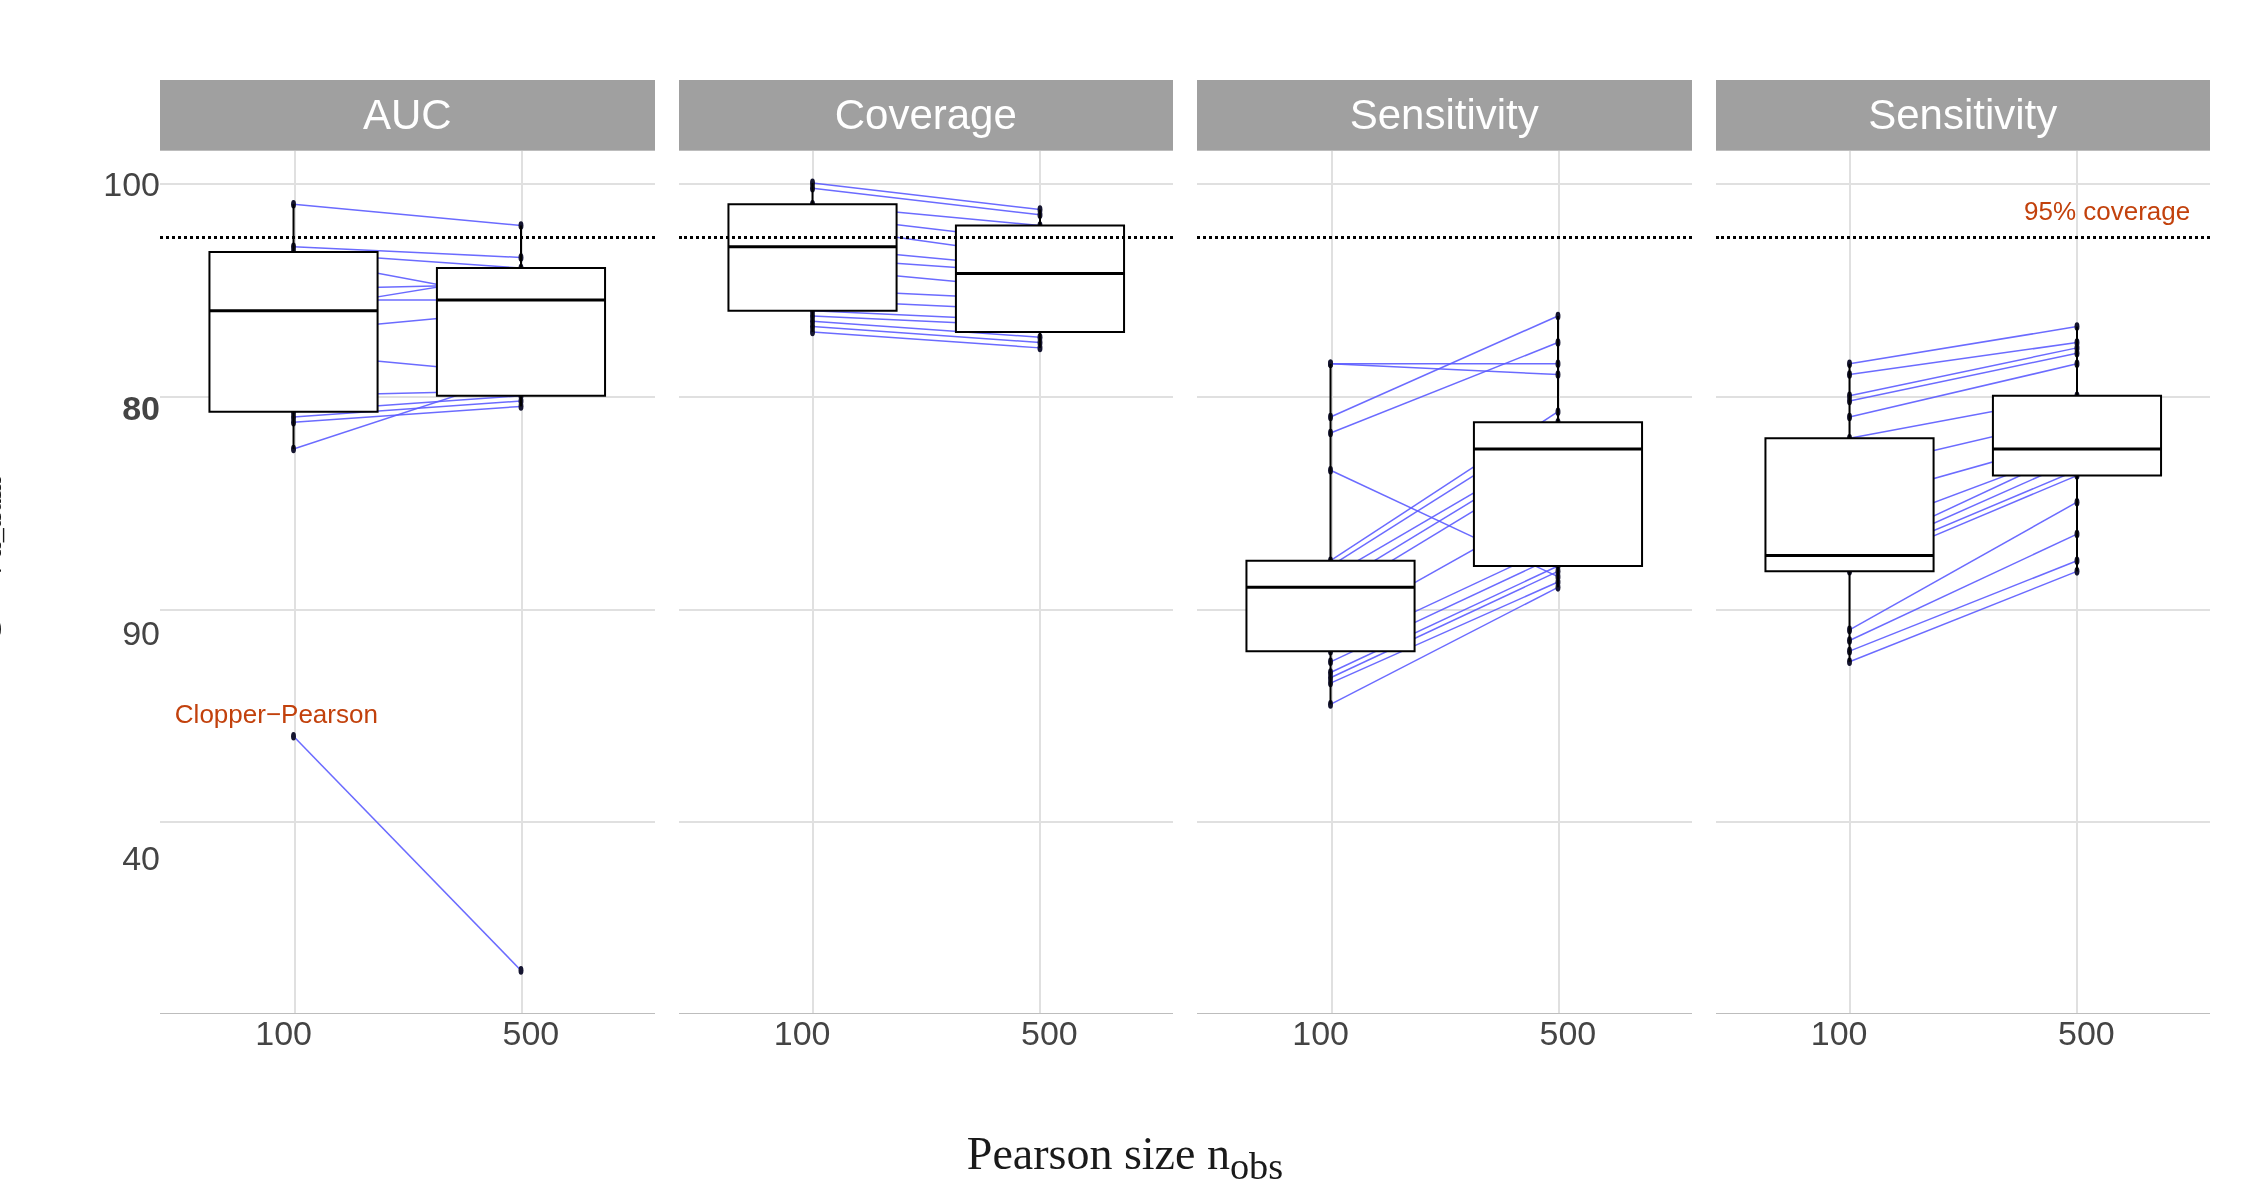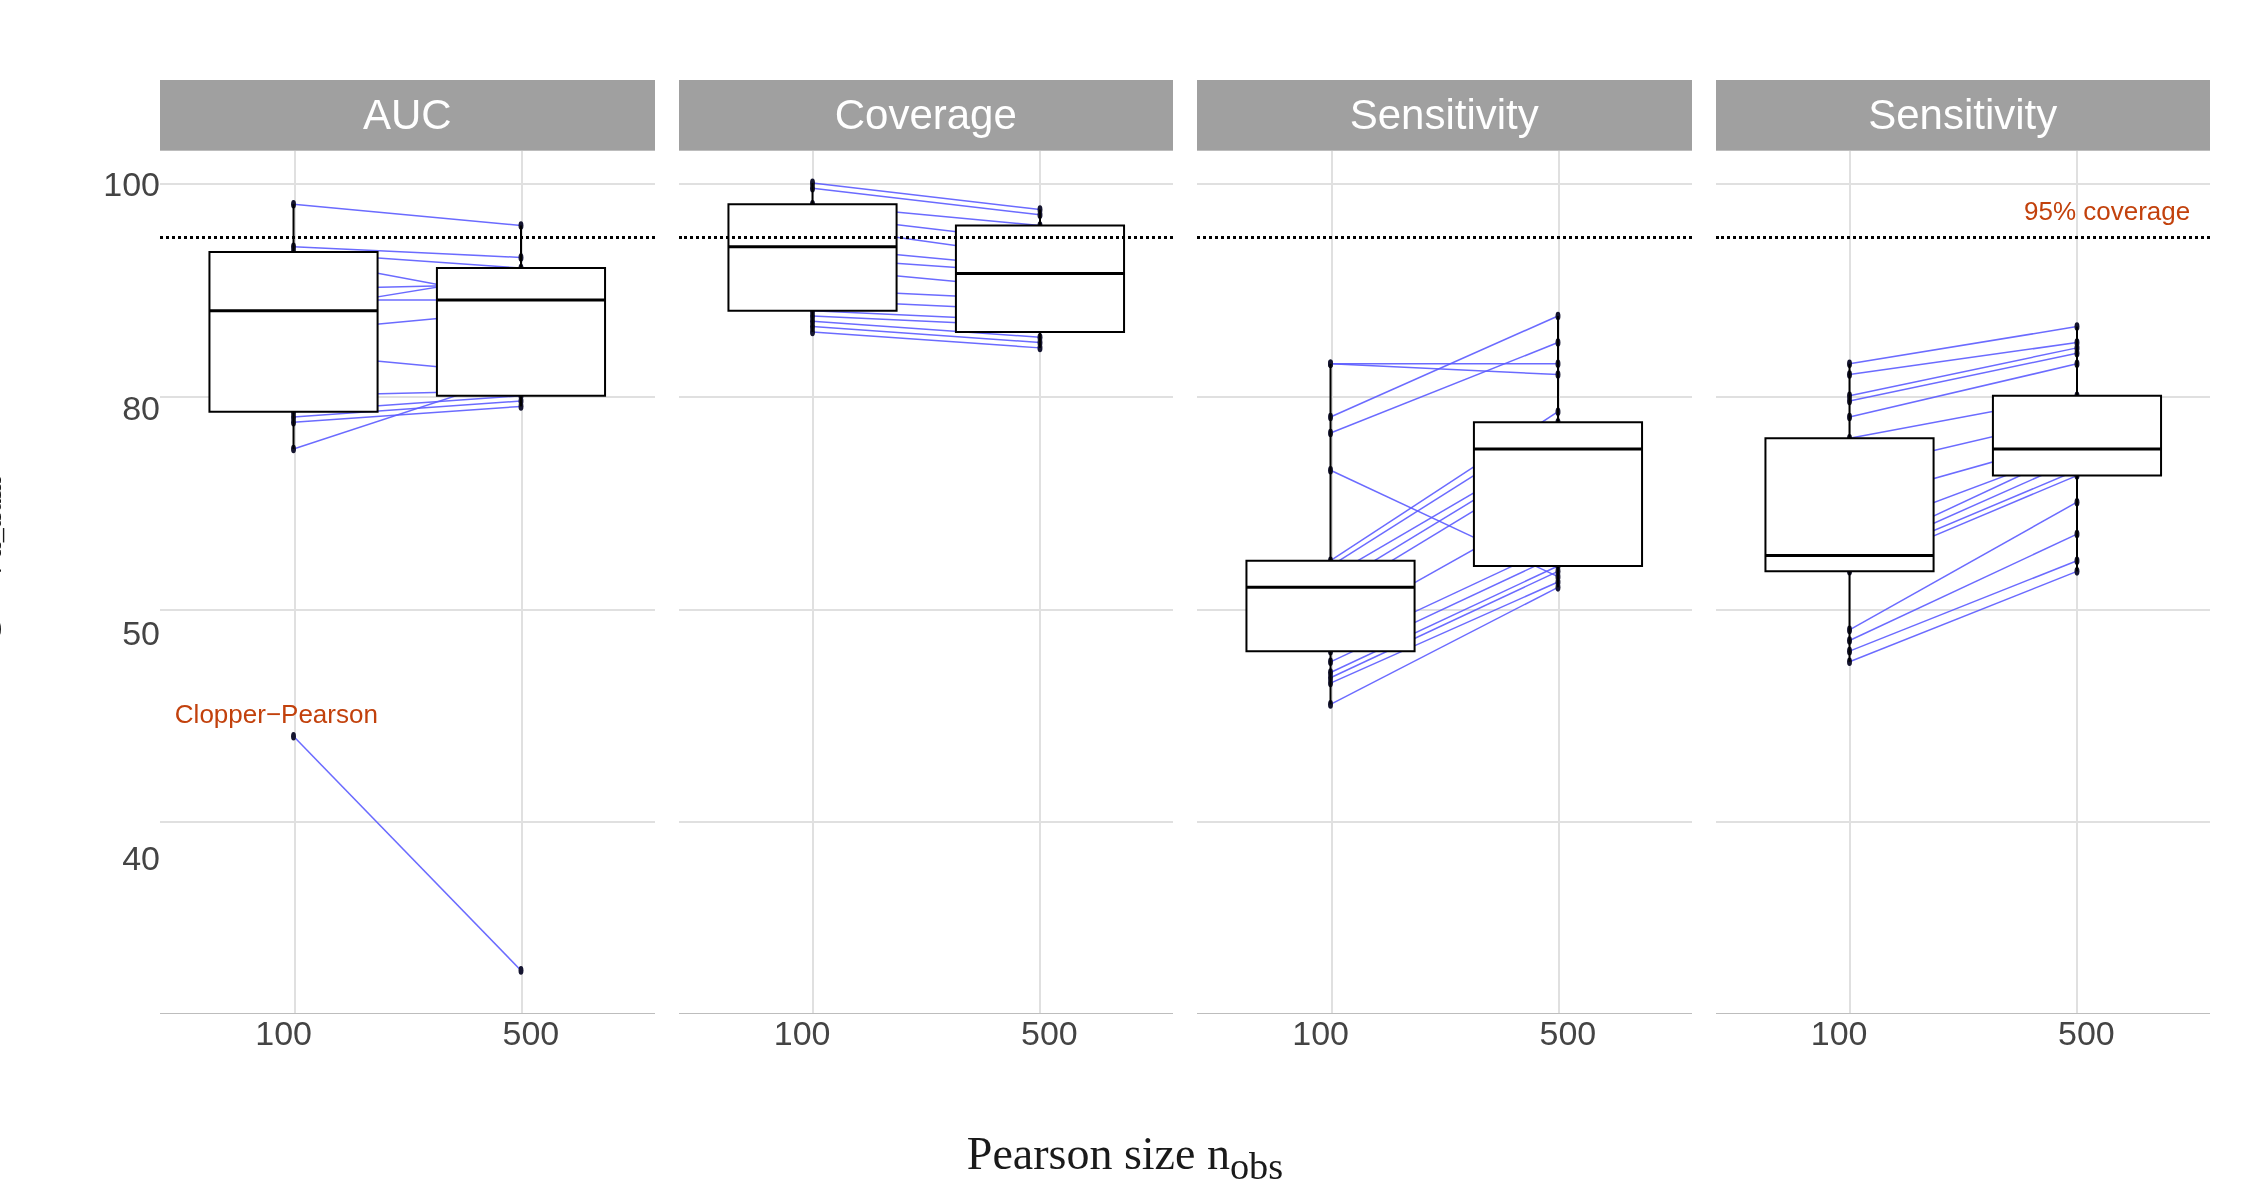--- a/index.html
+++ b/index.html
@@ -126,22 +126,22 @@
 <body>
 
 <div class="figure">
 
   <div class="ylabel">
     <span>Coverage </span><span>ψ̃</span><sub>n_train</sub><span>  %</span>
   </div>
 
   <div class="y-axis" id="y-axis">
       <div class="y-tick-label" style="top: 77.7778%;">40</div>
-      <div class="y-tick-label" style="top: 53.0864%;">50</div>
-      <div class="y-tick-label" style="top: 28.3951%;">80</div>
+      <div class="y-tick-label" style="top: 53.0864%;">90</div>
+      <div class="y-tick-label" style="top: 28.3951%; font-weight: bold;">80</div>
       <div class="y-tick-label" style="top: 3.7037%;">100</div>
     </div>
 
   <div class="panel-row" id="panel-row">
       <div class="panel">
         <div class="strip">AUC</div>
         <div class="plot">
           <div class="grid-h" style="top: 77.7778%;"></div>
           <div class="grid-h" style="top: 53.0864%;"></div>
           <div class="grid-h" style="top: 28.3951%;"></div>

